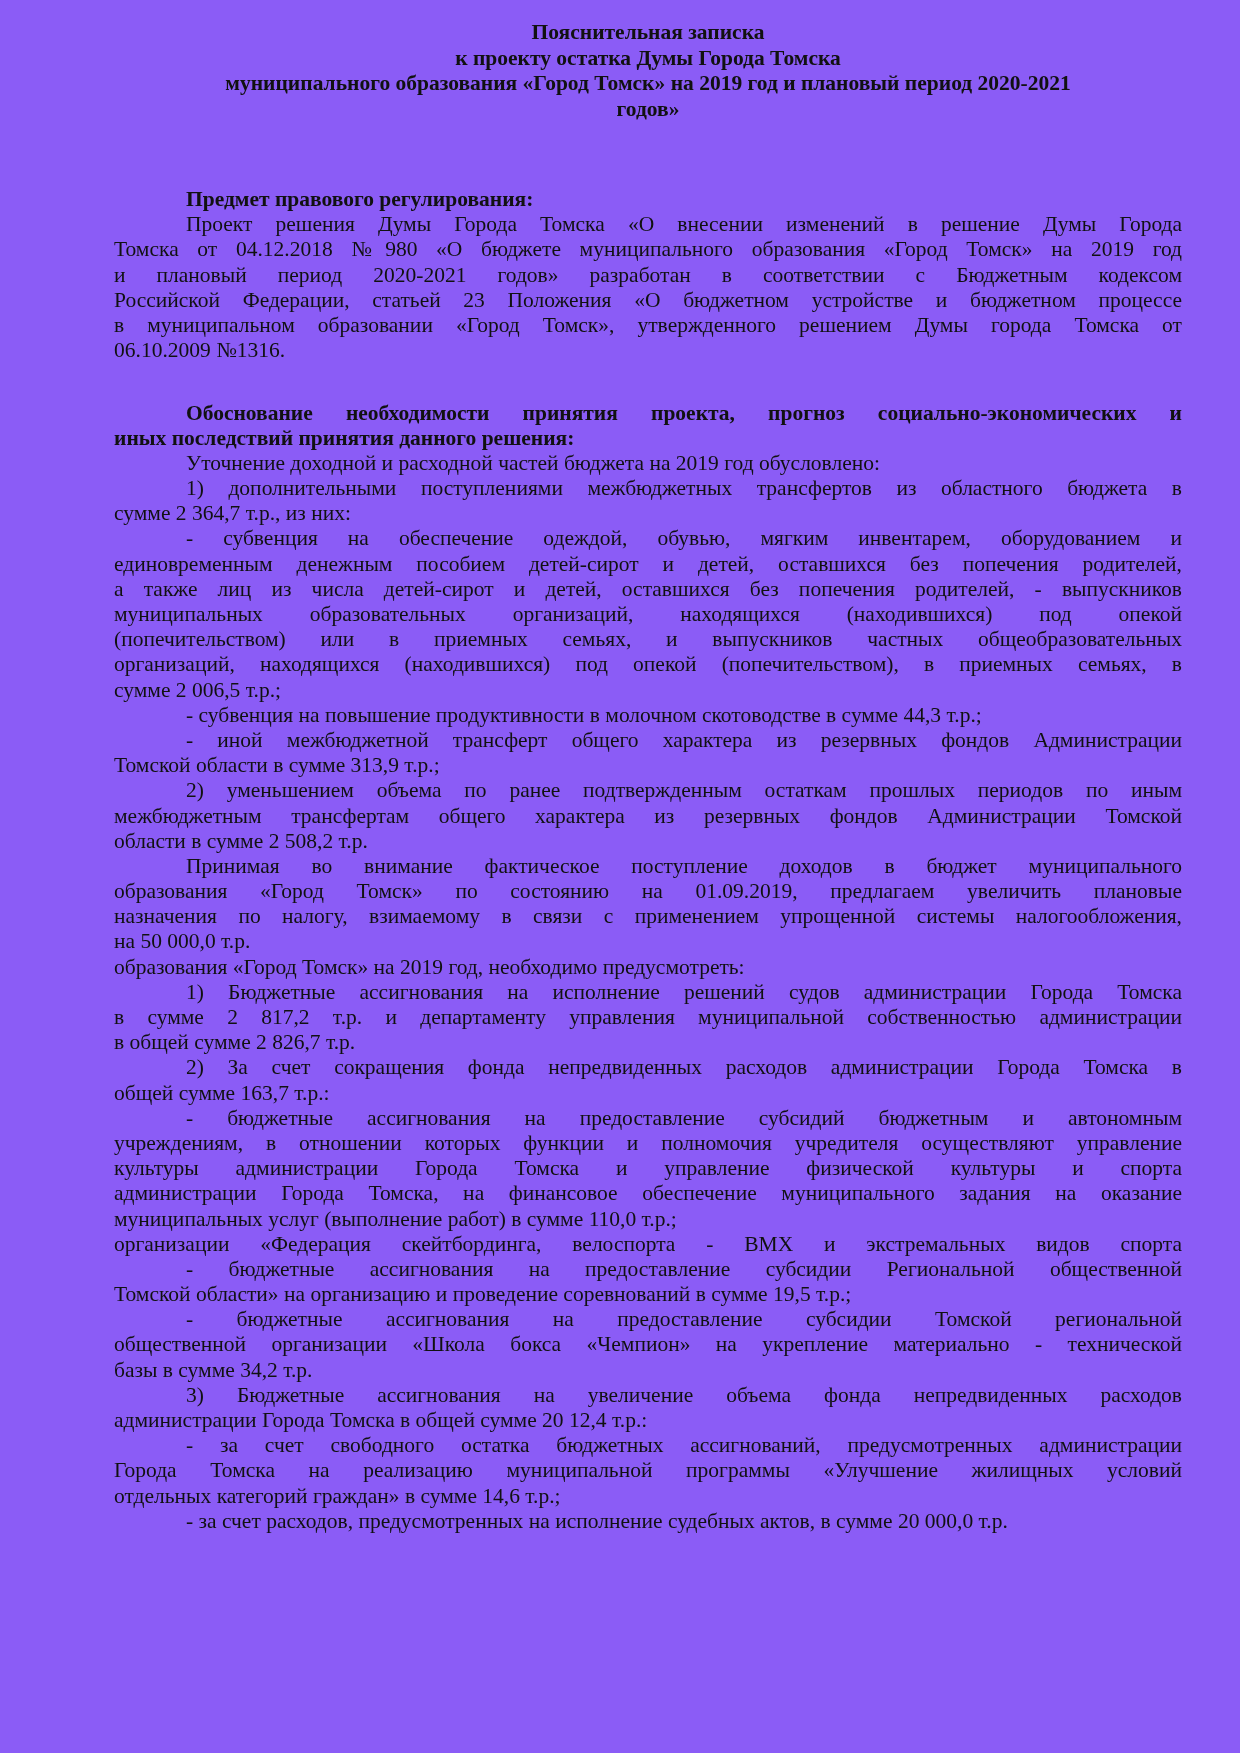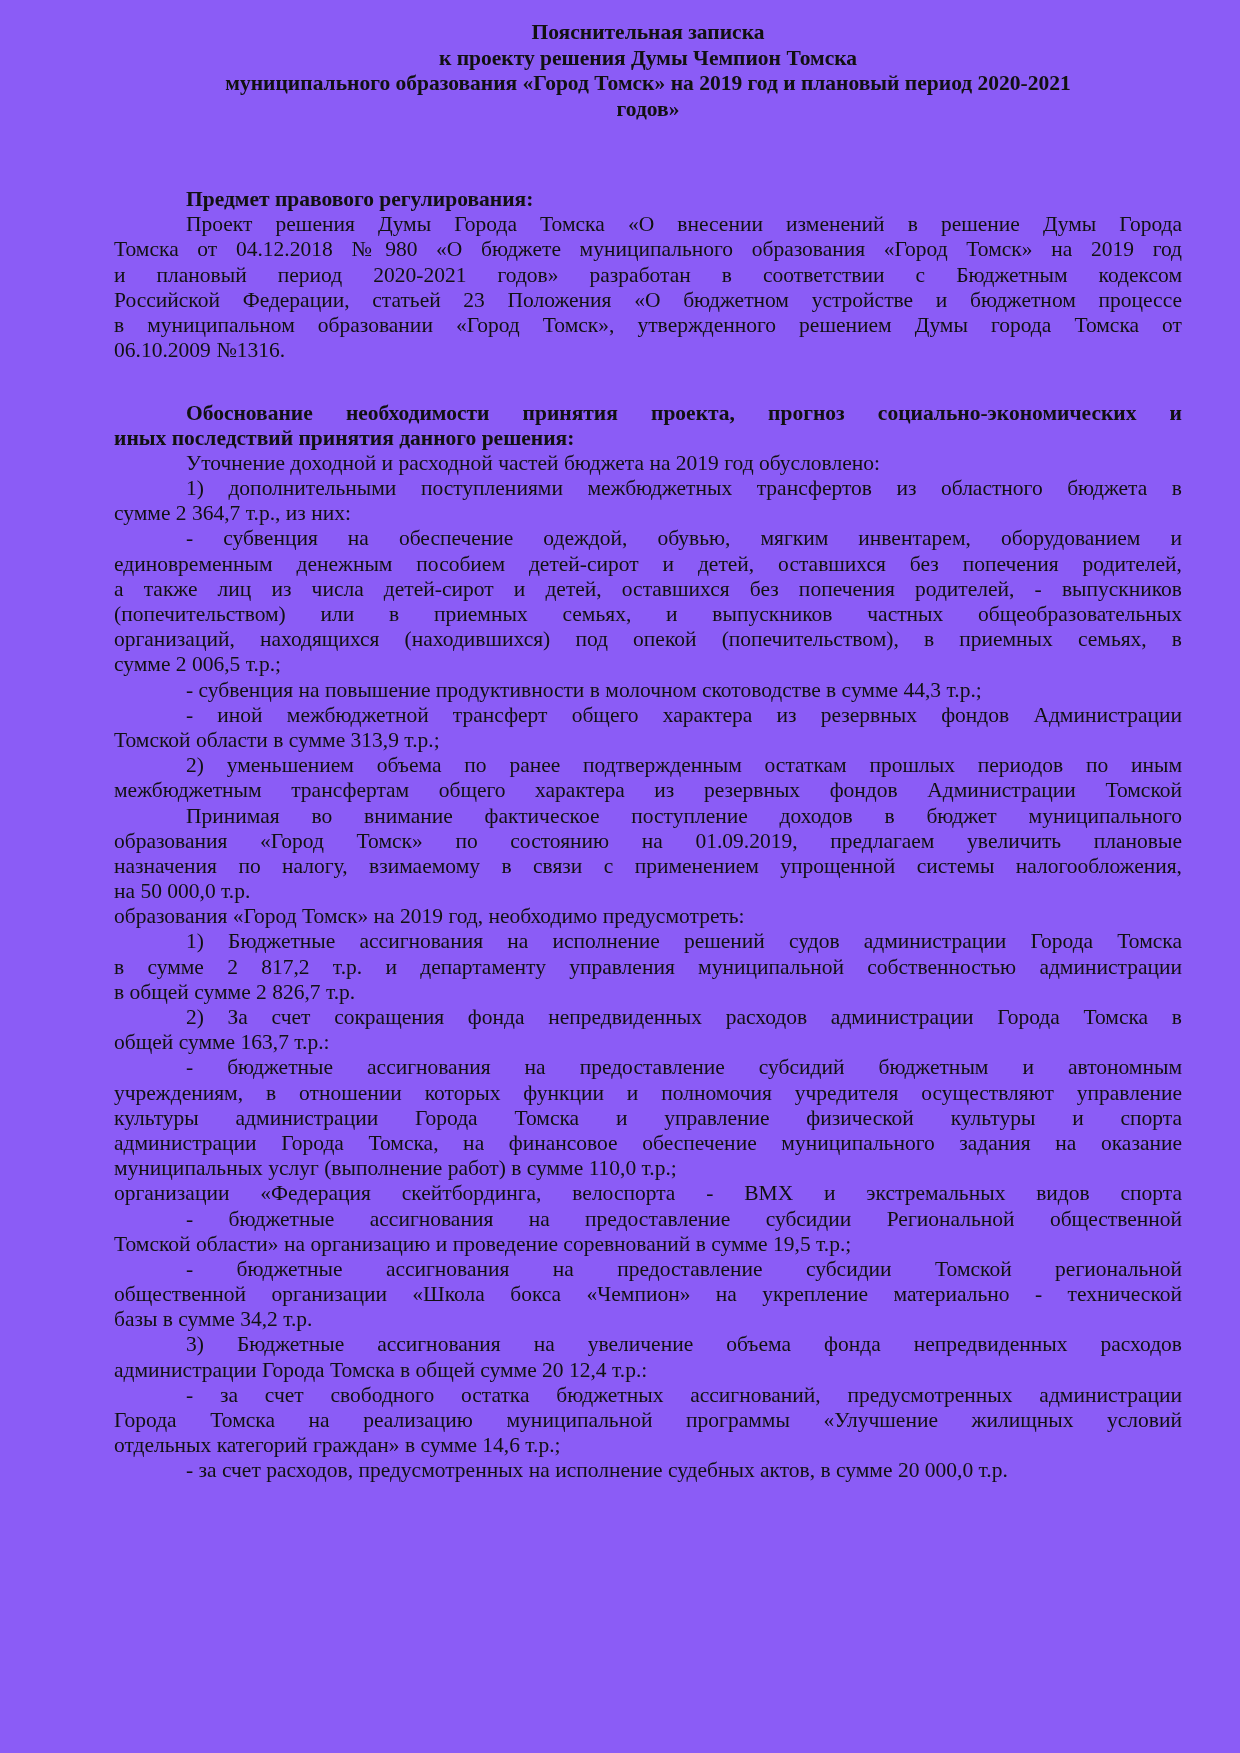--- a/index.html
+++ b/index.html
@@ -28,21 +28,21 @@
   .ln.b { font-weight: bold; }
   .gap { display: block; height: 25.2px; }
 </style>
 </head>
 <body>
 
 <div class="page">
 
   <div class="title">
     <span class="tl">Пояснительная записка</span>
-    <span class="tl">к проекту решения Думы Чемпион Томска</span>
+    <span class="tl">к проекту остатка Думы Города Томска</span>
     <span class="tl">муниципального образования «Город Томск» на 2019 год и плановый период 2020-2021</span>
     <span class="tl">годов»</span>
   </div>
 
   <div class="body">
 
     <span class="ln ind b last">Предмет правового регулирования:</span>
     <span class="ln ind">Проект решения Думы Города Томска «О внесении изменений в решение Думы Города</span>
     <span class="ln">Томска от 04.12.2018 №980 «О бюджете муниципального образования «Город Томск» на 2019 год</span>
     <span class="ln">и плановый период 2020-2021 годов» разработан в соответствии с Бюджетным кодексом</span>
@@ -55,28 +55,30 @@
 
     <span class="ln ind b">Обоснование необходимости принятия проекта, прогноз социально-экономических и</span>
     <span class="ln b last">иных последствий принятия данного решения:</span>
 
     <span class="ln ind last">Уточнение доходной и расходной частей бюджета на 2019 год обусловлено:</span>
     <span class="ln ind">1) дополнительными поступлениями межбюджетных трансфертов из областного бюджета в</span>
     <span class="ln last">сумме 2 364,7 т.р., из них:</span>
     <span class="ln ind">- субвенция на обеспечение одеждой, обувью, мягким инвентарем, оборудованием и</span>
     <span class="ln">единовременным денежным пособием  детей-сирот и детей, оставшихся без попечения родителей,</span>
     <span class="ln">а также лиц из числа детей-сирот и детей, оставшихся без попечения родителей, - выпускников</span>
+    <span class="ln">муниципальных образовательных организаций, находящихся (находившихся) под опекой</span>
     <span class="ln">(попечительством) или в приемных семьях,  и выпускников  частных общеобразовательных</span>
     <span class="ln">организаций, находящихся (находившихся) под опекой (попечительством),  в приемных семьях, в</span>
     <span class="ln last">сумме 2 006,5 т.р.;</span>
     <span class="ln ind last">- субвенция на повышение продуктивности в молочном скотоводстве в сумме 44,3 т.р.;</span>
     <span class="ln ind">- иной межбюджетной трансферт общего характера из резервных фондов Администрации</span>
     <span class="ln last">Томской области в сумме 313,9 т.р.;</span>
     <span class="ln ind">2) уменьшением объема по ранее подтвержденным остаткам прошлых периодов по иным</span>
     <span class="ln">межбюджетным трансфертам общего характера из резервных фондов Администрации Томской</span>
+    <span class="ln last">области в сумме 2 508,2 т.р.</span>
     <span class="ln ind">Принимая во внимание фактическое поступление доходов в бюджет муниципального</span>
     <span class="ln">образования «Город Томск» по состоянию на 01.09.2019, предлагаем увеличить плановые</span>
     <span class="ln">назначения по налогу, взимаемому в связи с применением упрощенной системы налогообложения,</span>
     <span class="ln last">на  50 000,0 т.р.</span>
     <span class="ln last">образования «Город Томск» на 2019 год, необходимо предусмотреть:</span>
     <span class="ln ind">1) Бюджетные ассигнования на исполнение решений судов администрации Города Томска</span>
     <span class="ln">в сумме 2 817,2 т.р. и департаменту управления муниципальной собственностью администрации</span>
     <span class="ln last">в общей сумме 2 826,7 т.р.</span>
     <span class="ln ind">2) За счет сокращения фонда непредвиденных расходов администрации Города Томска в</span>
     <span class="ln last">общей сумме 163,7 т.р.:</span>

